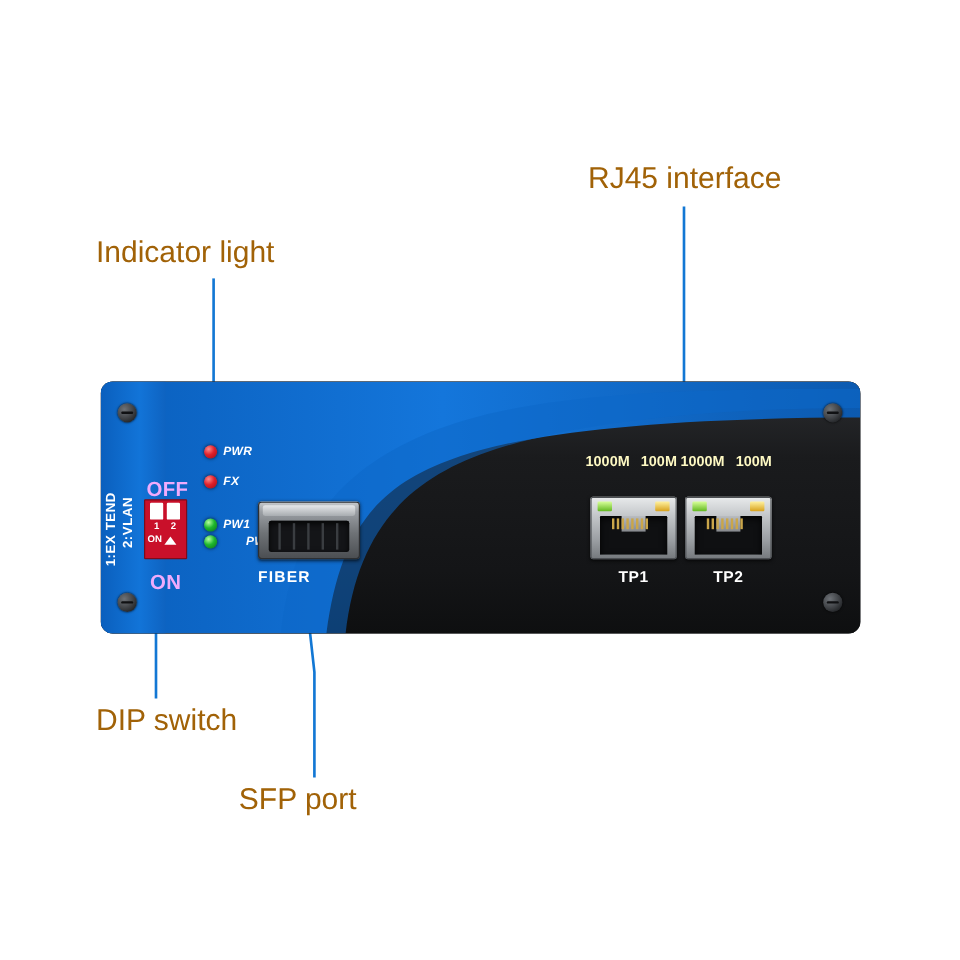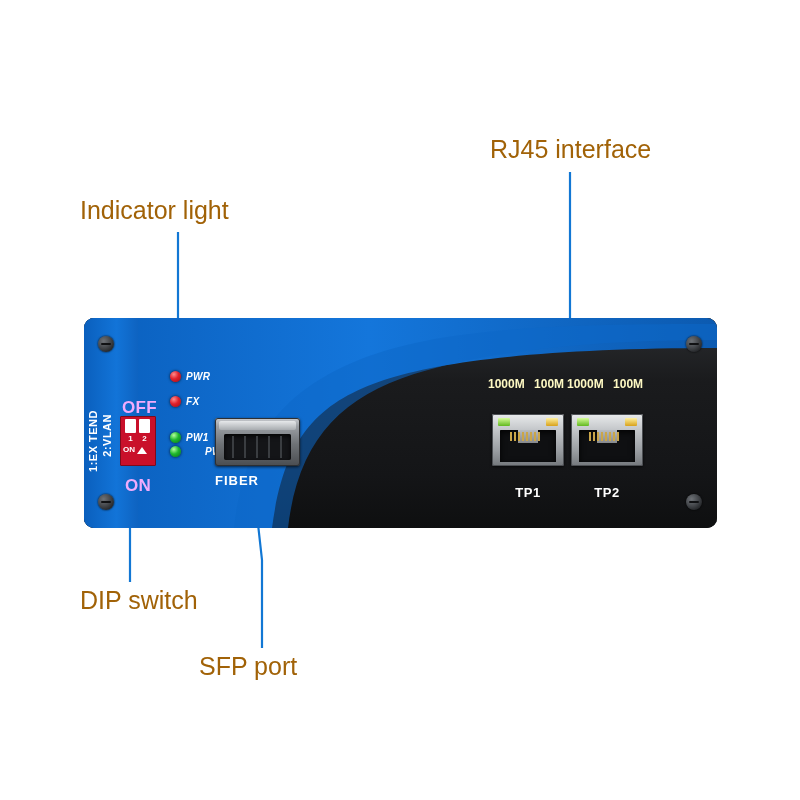--- a/index.html
+++ b/index.html
@@ -288,21 +288,20 @@
   }
   .port-label {
     position: absolute;
     top: 155px;
     width: 72px;
     text-align: center;
     color: #ffffff;
     font-size: 13px;
     font-weight: bold;
     letter-spacing: 0.5px;
-    margin-top: 12px;
   }
   #port-label-1 { left: 408px; }
   #port-label-2 { left: 487px; }
 
   .speed-label {
     position: absolute;
     top: 59px;
     color: #fef9c3;
     font-size: 12px;
     font-weight: bold;

